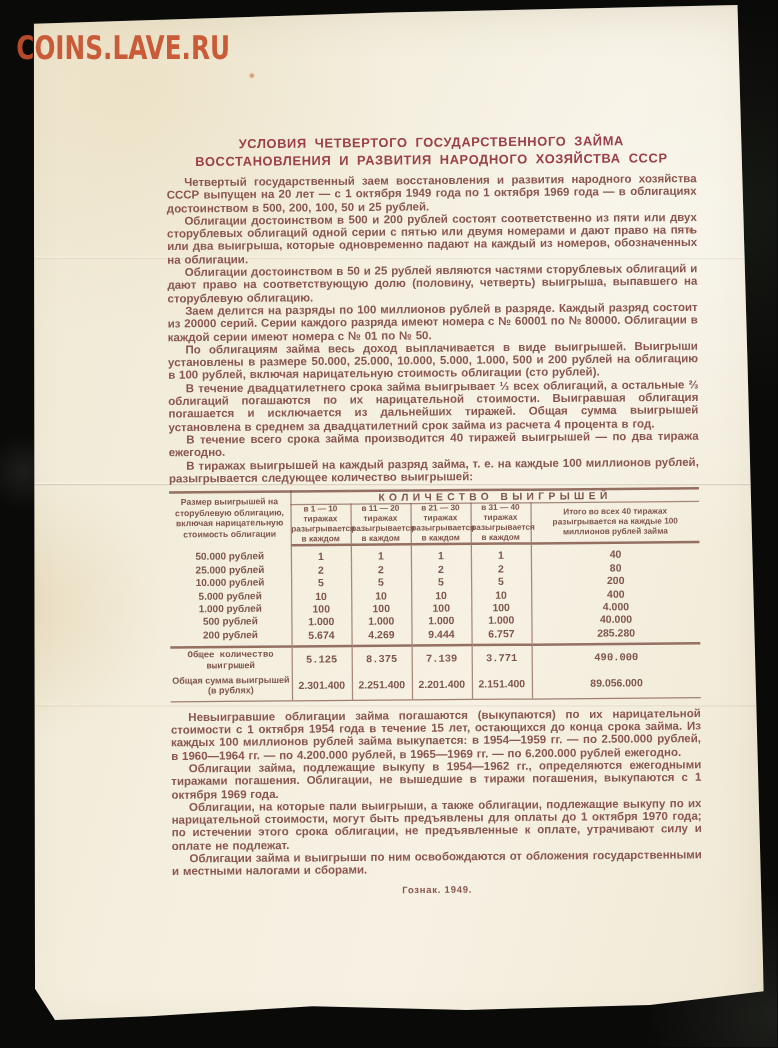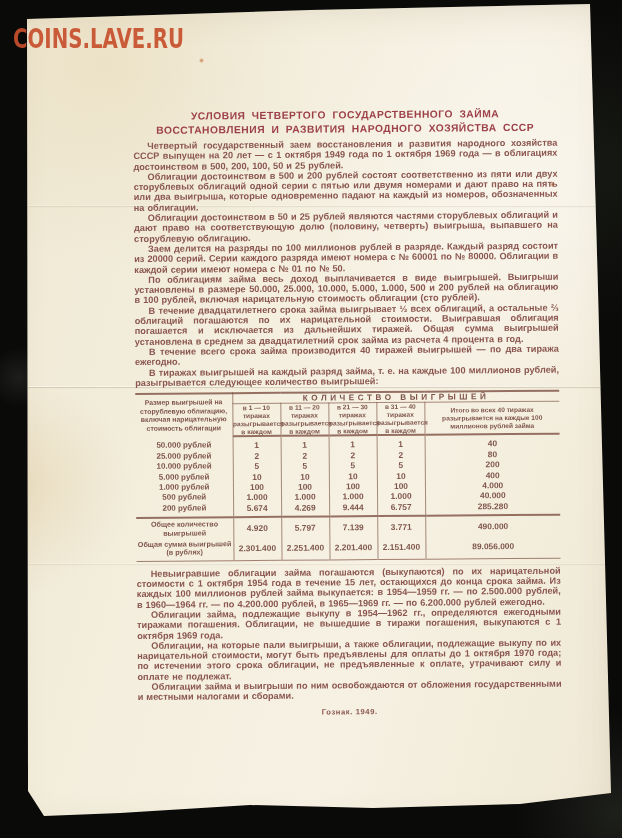--- a/index.html
+++ b/index.html
@@ -91,21 +91,21 @@
   }
   th.colhead{
     font-size:6.6px;line-height:7.8px;text-align:center;font-weight:bold;
     padding:2px 1px 3px 1px;
   }
   tr.head-row th{border-bottom:2px solid rgba(125,80,66,.8);}
   td.rlabel{font-size:8px;line-height:10.4px;text-align:center;white-space:nowrap;}
   td.num{font-size:8.4px;line-height:10.4px;text-align:center;}
   tr.first-data td{padding-top:3px;}
   tr.last-data td{padding-bottom:3px;}
-  tr.sum-row td{border-top:2px solid rgba(125,80,66,.8);padding-top:2px;}
+  tr.sum-row td{border-top:2px solid rgba(125,80,66,.8);padding-top:2px;font-family:Liberation Mono, monospace;}
   td.sumlabel{font-size:7.2px;line-height:8.4px;text-align:center;}
   tr.sum2 td{padding-top:3px;padding-bottom:3px;}
   .imprint{
     text-align:center;font-size:7.6px;letter-spacing:.6px;font-weight:bold;
     margin-top:6px;color:#8a564f;
   }
 </style>
 </head>
 <body>
 
@@ -213,22 +213,22 @@
       <tr class="last-data">
         <td class="rlabel">200 рублей</td>
         <td class="num vline">5.674</td>
         <td class="num vline">4.269</td>
         <td class="num vline">9.444</td>
         <td class="num vline">6.757</td>
         <td class="num vline">285.280</td>
       </tr>
       <tr class="sum-row">
         <td class="sumlabel">Общее количество выигрышей</td>
-        <td class="num vline">4.920</td>
-        <td class="num vline">5.797</td>
+        <td class="num vline">5.125</td>
+        <td class="num vline">8.375</td>
         <td class="num vline">7.139</td>
         <td class="num vline">3.771</td>
         <td class="num vline">490.000</td>
       </tr>
       <tr class="sum2">
         <td class="sumlabel">Общая сумма выигрышей (в рублях)</td>
         <td class="num vline">2.301.400</td>
         <td class="num vline">2.251.400</td>
         <td class="num vline">2.201.400</td>
         <td class="num vline">2.151.400</td>

